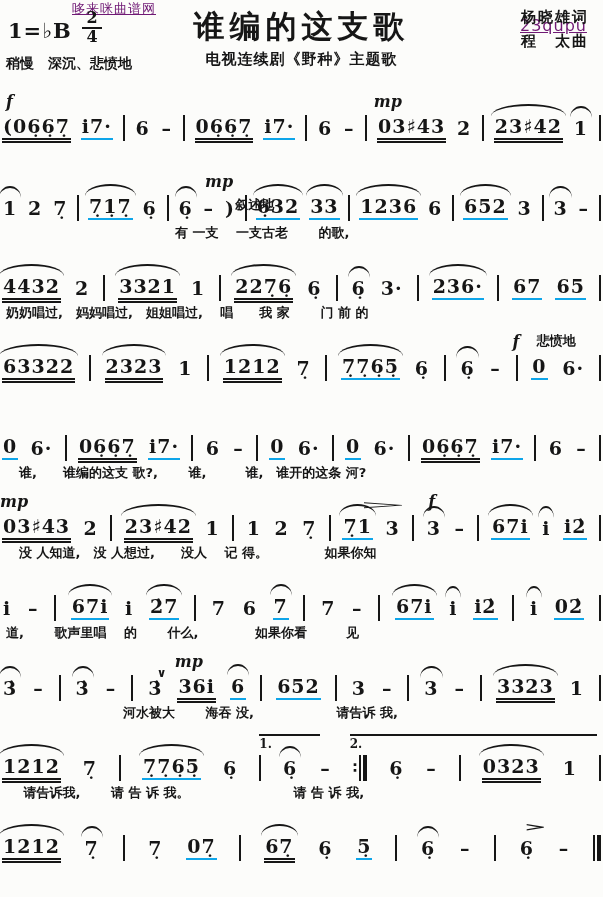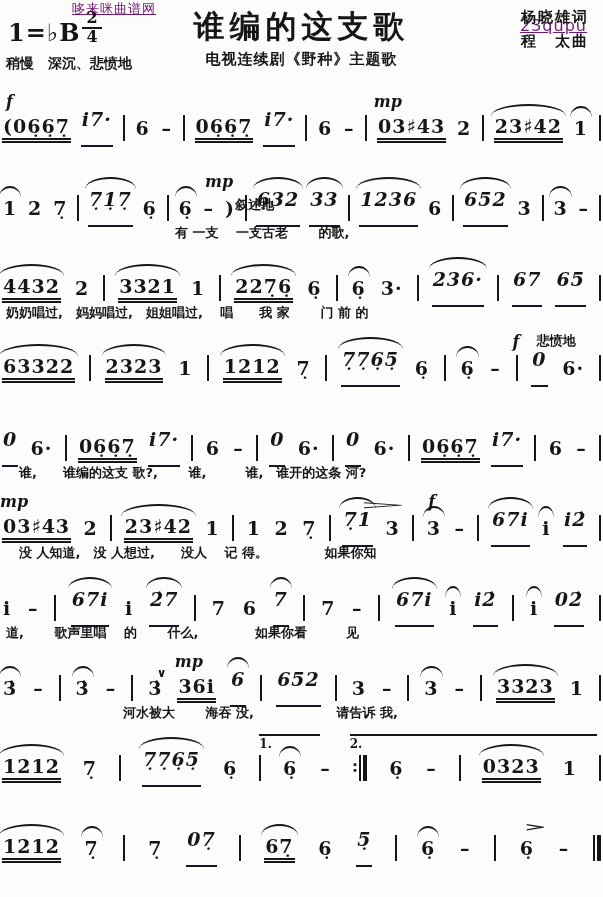--- a/index.html
+++ b/index.html
@@ -6,36 +6,36 @@
   body{
     width:603px;height:897px;position:relative;overflow:hidden;
     background:#fcfcfa;color:#161616;
     font-family:"DejaVu Serif","DejaVu Sans",serif;
   }
   
   .wm{position:absolute;color:#701a75;font-family:"DejaVu Sans",sans-serif;font-size:13px;letter-spacing:1px;text-decoration:underline;}
   .wm-left{left:72px;top:0px;}
   .wm-right{left:520px;top:16px;font-size:16px;text-align:center;}
   
-  .key{position:absolute;left:8px;top:18px;font-size:24px;font-weight:bold;letter-spacing:1px;}
+  .key{position:absolute;left:8px;top:18px;font-size:21px;font-weight:bold;letter-spacing:1px;}
   .meter{position:absolute;left:82px;top:10px;width:20px;text-align:center;font-size:16px;font-weight:bold;line-height:1.05;}
   .meter .den{display:block;border-top:2px solid #161616;}
   .tempo{position:absolute;left:6px;top:55px;font-size:14px;font-weight:bold;}
   .title{position:absolute;left:0;right:0;top:6px;text-align:center;font-size:31px;font-weight:bold;letter-spacing:5px;}
   .subtitle{position:absolute;left:0;right:0;top:50px;text-align:center;font-size:15px;font-weight:bold;letter-spacing:1px;}
   .credit{position:absolute;right:14px;font-size:15px;font-weight:bold;letter-spacing:2px;}
   .credit.c1{top:8px;}
   .credit.c2{top:32px;}
   
   .system{position:absolute;left:0;width:603px;height:80px;}
   .notes{position:absolute;left:2px;right:2px;top:20px;height:32px;
          display:flex;align-items:center;justify-content:space-between;}
   .note{font-size:19px;font-weight:bold;line-height:1;position:relative;
         letter-spacing:1px;white-space:nowrap;padding:0 1px;}
-  .u1{border-bottom:2px solid #0f172a;padding-bottom:16px;font-style:italic;}
+  .u1{border-bottom:2px solid #0ea5e9;padding-bottom:2px;}
   .u2{border-bottom:2px solid #161616;padding-bottom:2px;}
   .u2::after{content:"";position:absolute;left:0;right:0;bottom:-5px;height:2px;background:#161616;}
   .arc::before{content:"";position:absolute;top:-13px;left:-3px;right:-3px;height:10px;
         border-top:2.5px solid #161616;border-radius:50% 50% 0 0 / 100% 100% 0 0;}
   .bar{display:inline-block;width:2px;height:26px;background:#161616;}
   .bar.thick{width:4px;margin-left:2px;}
   .barwrap{display:flex;align-items:center;}
   .rdots{font-size:15px;font-weight:bold;margin-right:2px;}
   .lyrics{position:absolute;left:6px;right:2px;top:52px;font-size:13px;font-weight:bold;
           white-space:pre;font-family:"DejaVu Sans","Liberation Sans",sans-serif;}
@@ -400,20 +400,21 @@
         <span class="note">–</span>
         <span class="barwrap">
           <span class="bar"></span>
         </span>
         <span class="note u2 arc">0323</span>
         <span class="note">1</span>
         <span class="barwrap">
           <span class="bar"></span>
         </span>
       </div>
+      <div class="lyrics">　 请告诉我,　　 请 告 诉 我。　　　　　　　　请 告 诉 我,</div>
     </div>
     <div class="system" style="top: 812px;">
       <span class="mark accent" style="left: 86%;">＞</span>
       <div class="notes">
         <span class="note u2 arc">1212</span>
         <span class="note arc">7̣</span>
         <span class="barwrap">
           <span class="bar"></span>
         </span>
         <span class="note">7̣</span>

